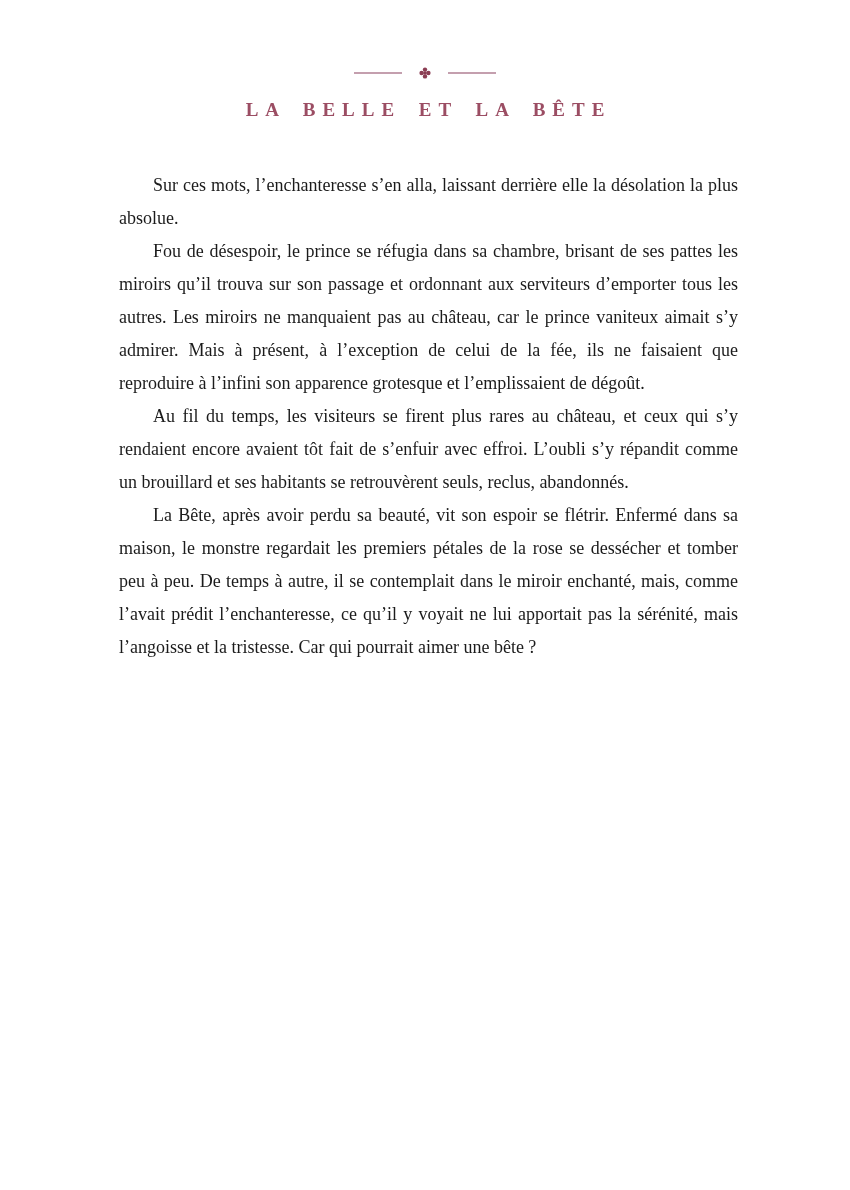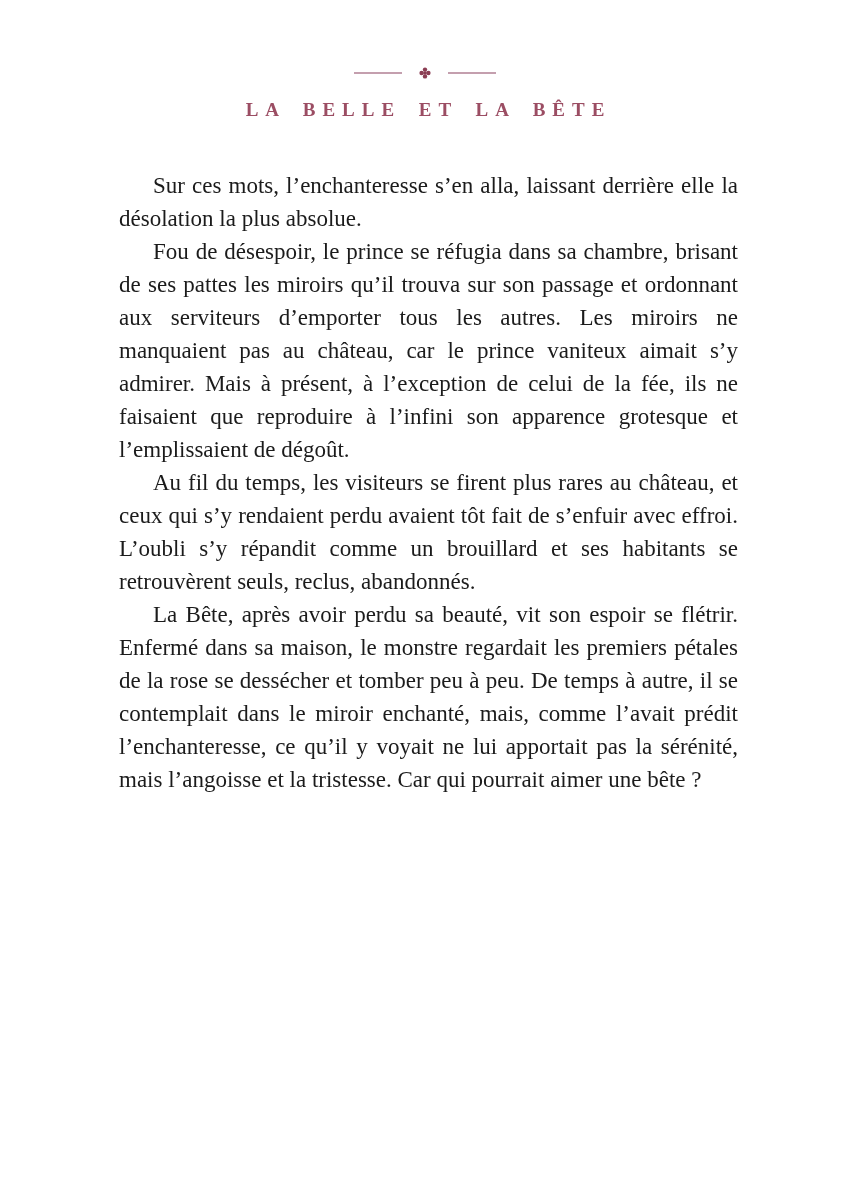--- a/index.html
+++ b/index.html
@@ -35,21 +35,21 @@
     font-weight: bold;
     letter-spacing: 7px;
     word-spacing: 6px;
     text-indent: 7px;
     color: #9b4d63;
   }
   
   .text-block {
     position: absolute;
     left: 119px; top: 169px; width: 619px;
-    font-size: 23px;
+    font-size: 18px;
     line-height: 33px;
     text-align: justify;
     color: #1b1b1b;
   }
   .text-block p {
     margin: 0;
     text-indent: 34px;
   }
   
   .page-number {
@@ -77,18 +77,18 @@
       </g>
     </svg>
     <span class="ornament-line"></span>
   </div>
 
   <h1 class="title">LA BELLE ET LA BÊTE</h1>
 
   <main class="text-block">
     <p>Sur ces mots, l’enchanteresse s’en alla, laissant derrière elle la désolation la plus absolue.</p>
     <p>Fou de désespoir, le prince se réfugia dans sa chambre, brisant de ses pattes les miroirs qu’il trouva sur son passage et ordonnant aux serviteurs d’emporter tous les autres. Les miroirs ne manquaient pas au château, car le prince vaniteux aimait s’y admirer. Mais à présent, à l’exception de celui de la fée, ils ne faisaient que reproduire à l’infini son apparence grotesque et l’emplissaient de dégoût.</p>
-    <p>Au fil du temps, les visiteurs se firent plus rares au château, et ceux qui s’y rendaient perdu avaient tôt fait de s’enfuir avec effroi. L’oubli s’y répandit comme un brouillard et ses habitants se retrouvèrent seuls, reclus, abandonnés.</p>
+    <p>Au fil du temps, les visiteurs se firent plus rares au château, et ceux qui s’y rendaient encore avaient tôt fait de s’enfuir avec effroi. L’oubli s’y répandit comme un brouillard et ses habitants se retrouvèrent seuls, reclus, abandonnés.</p>
     <p>La Bête, après avoir perdu sa beauté, vit son espoir se flétrir. Enfermé dans sa maison, le monstre regardait les premiers pétales de la rose se dessécher et tomber peu à peu. De temps à autre, il se contemplait dans le miroir enchanté, mais, comme l’avait prédit l’enchanteresse, ce qu’il y voyait ne lui apportait pas la sérénité, mais l’angoisse et la tristesse. Car qui pourrait aimer une bête ?</p>
   </main>
 
 
 </div>
 
 </body></html>

